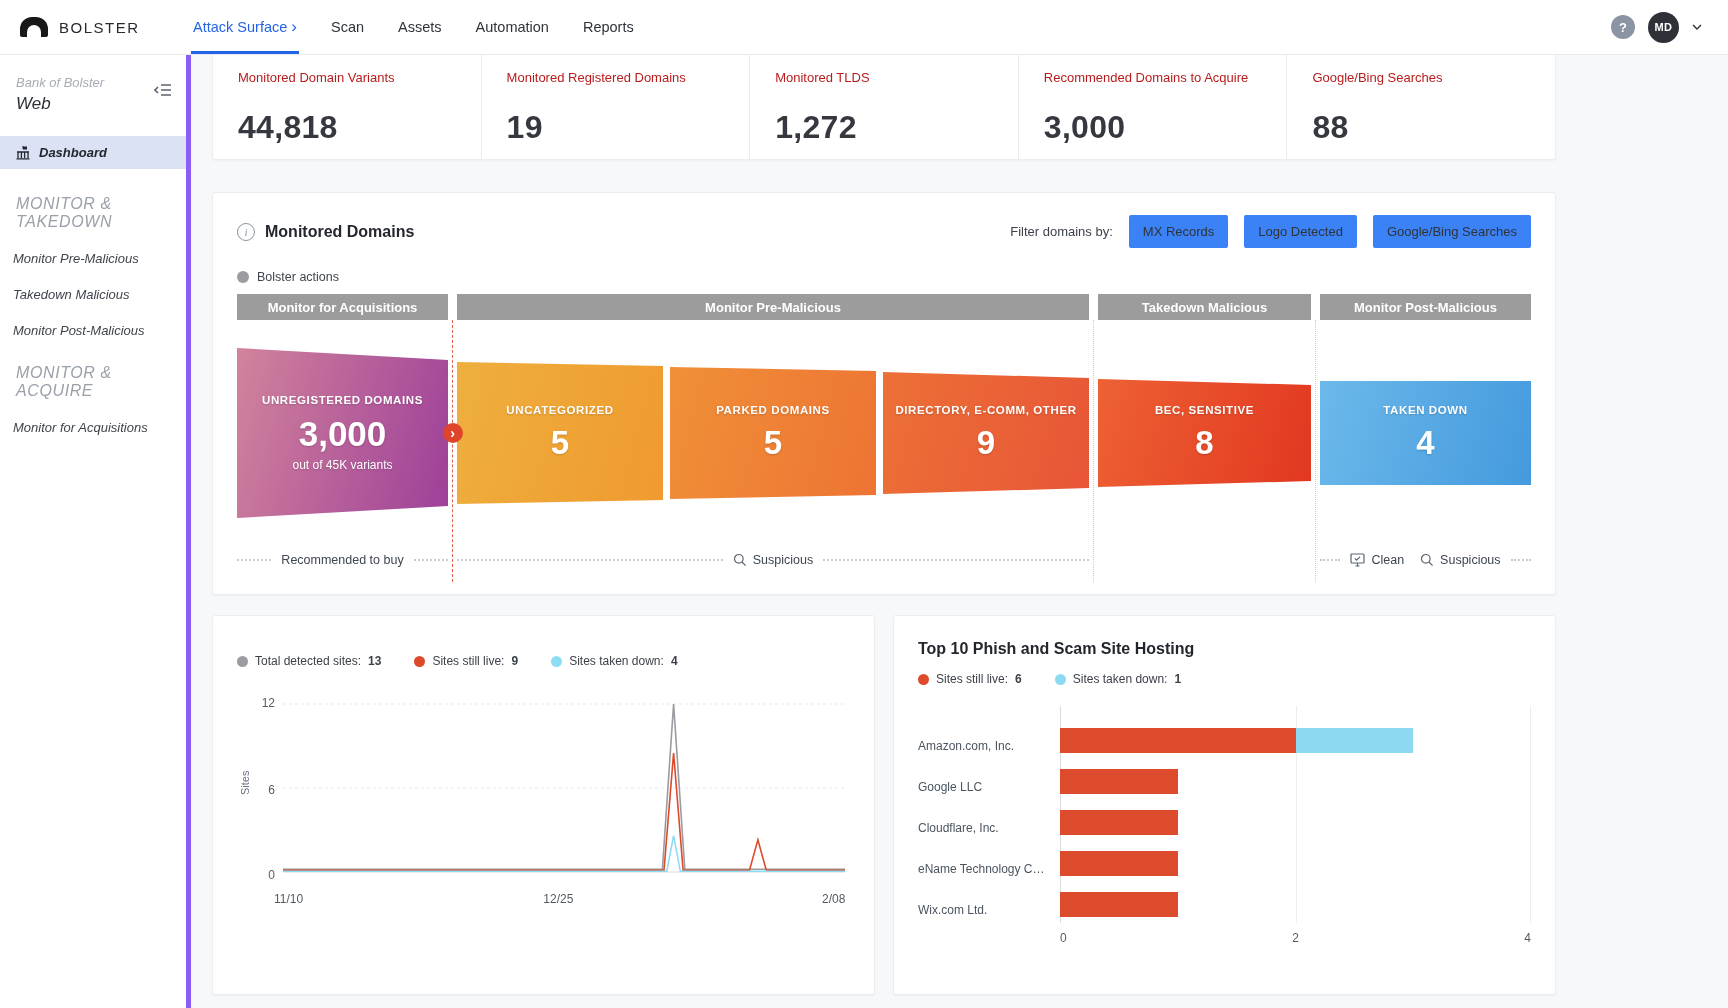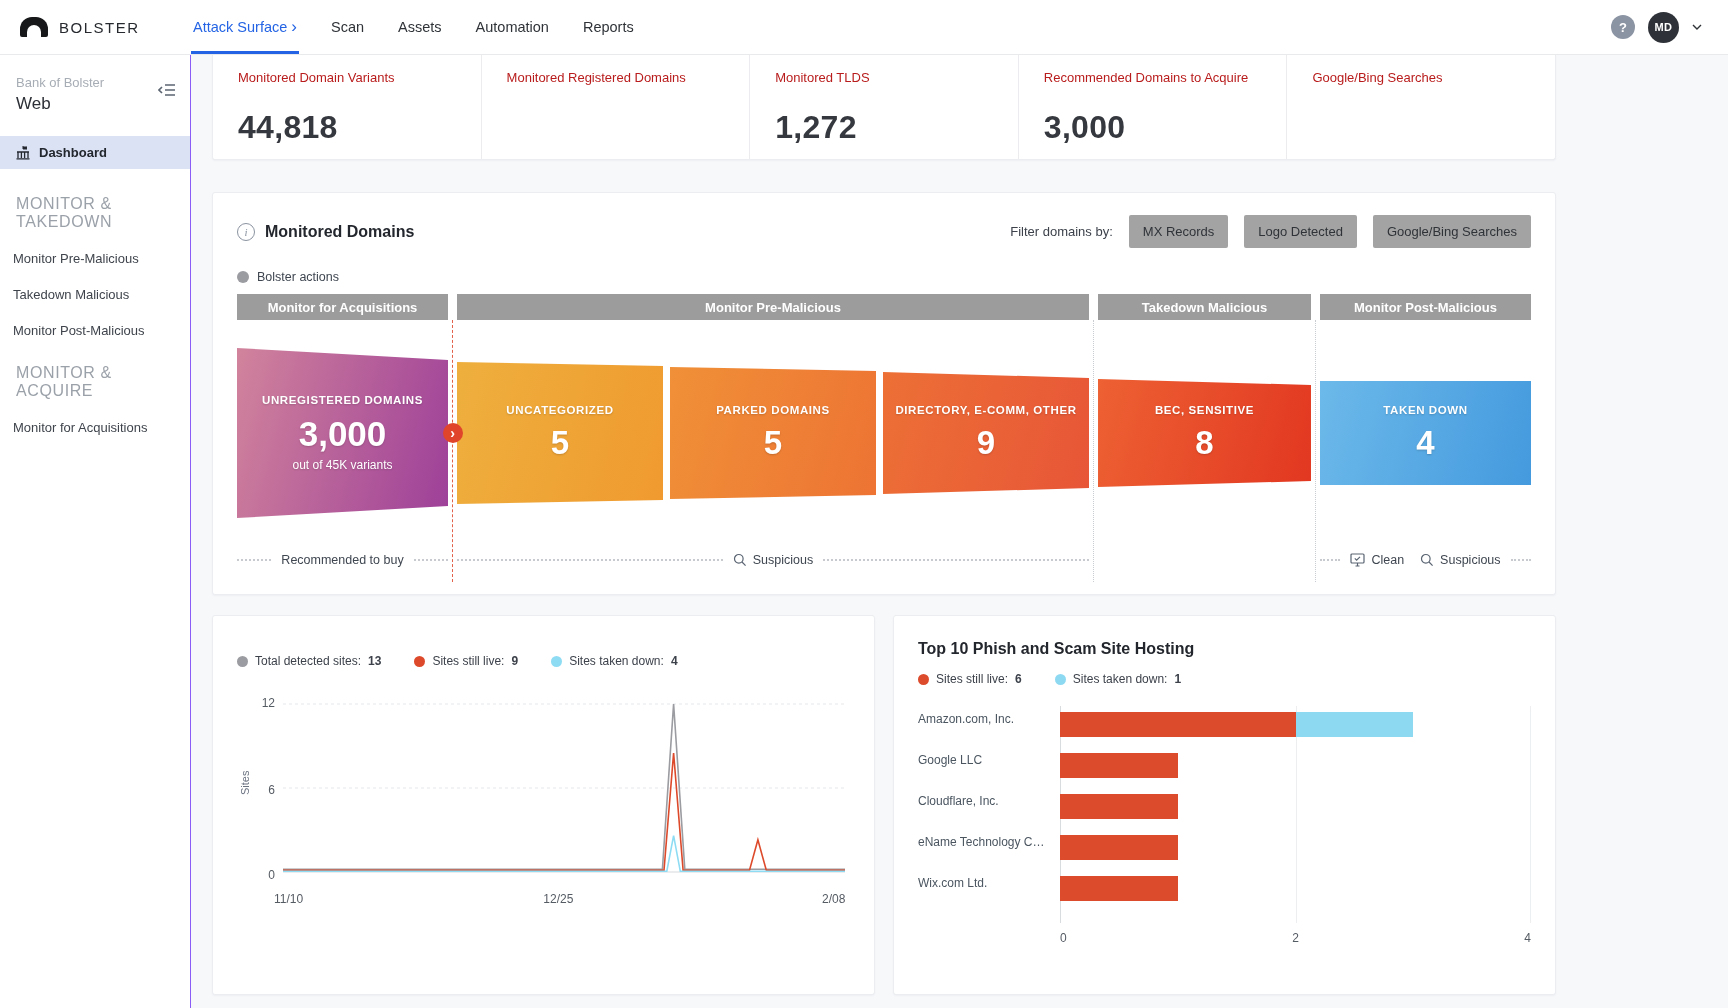--- a/index.html
+++ b/index.html
@@ -17,21 +17,21 @@
   .nav-item.active { color:#2464e4; }
   .nav-item.active::after { content:''; position:absolute; left:-2px; right:-2px; bottom:0; height:3px; background:#2464e4; }
   .nav-chev { font-size:17px; line-height:1; margin-top:-1px; }
   .nav-right { margin-left:auto; display:flex; align-items:center; gap:13px; padding-right:26px; }
   .help-circle { width:24px; height:24px; border-radius:50%; background:#8b94a3; color:#fff; font-size:13px; font-weight:bold; display:flex; align-items:center; justify-content:center; cursor:pointer; }
   .avatar { width:31px; height:31px; border-radius:50%; background:#2e3238; color:#fff; font-size:11px; font-weight:bold; letter-spacing:.5px; display:flex; align-items:center; justify-content:center; cursor:pointer; }
   .caret-down { width:10px; height:10px; cursor:pointer; }
 
   
   .shell { display:flex; height:953px; }
-  .sidebar { width:191px; flex:0 0 auto; background:#fff; border-right:1px solid #8b5cf6; padding-top:20px; }
+  .sidebar { width:191px; flex:0 0 auto; background:#fff; border-right:5px solid #8b5cf6; padding-top:20px;font-style:italic; }
   .main { flex:1; padding:0 0 0 21px; }
 
   
   .workspace { display:flex; justify-content:space-between; align-items:flex-start; padding:0 14px 0 16px; margin-bottom:22px; }
   .ws-org { font-size:13px; color:#a7adb5; margin-bottom:4px; }
   .ws-name { font-size:17px; color:#2c3036; font-weight:500; }
   .collapse-btn { margin-top:8px; cursor:pointer; color:#5b6470; }
   .side-active { background:#dbe2f4; height:33px; display:flex; align-items:center; gap:9px; padding-left:16px; font-size:13px; font-weight:700; color:#23272e; cursor:pointer; }
   .side-section { font-size:16px; color:#9ba1a9; letter-spacing:.6px; padding-left:16px; margin:26px 0 20px; }
   .side-item { font-size:13px; color:#3f444c; padding-left:13px; margin-bottom:21px; cursor:pointer; }
@@ -47,21 +47,21 @@
   .stat-value { font-size:32px; font-weight:700; color:#35383e; margin-top:24px; letter-spacing:.3px; }
 
   
   .monitored { width:1344px; margin-top:32px; padding:22px 24px 12px; }
   .mon-head { display:flex; justify-content:space-between; align-items:center; }
   .mon-title-wrap { display:flex; align-items:center; gap:10px; }
   .info-circle { width:18px; height:18px; border-radius:50%; border:1.4px solid #8a93a0; color:#8a93a0; font-size:11px; font-style:italic; font-family:"Liberation Serif",serif; display:flex; align-items:center; justify-content:center; cursor:pointer; }
   .mon-title { font-size:16px; font-weight:600; color:#23272d; }
   .filters { display:flex; align-items:center; gap:16px; }
   .filter-label { font-size:13px; color:#3c414a; }
-  .filter-btn { background:#a3a3a3; border:none; border-radius:2px; padding:9px 14px; font-size:13px; color:#2f3338; font-family:inherit; cursor:pointer; }
+  .filter-btn { background:#3b82f6; border:none; border-radius:2px; padding:9px 14px; font-size:13px; color:#2f3338; font-family:inherit; cursor:pointer; }
   .actions-legend { display:flex; align-items:center; gap:8px; margin:22px 0 10px; font-size:12.5px; color:#3f4650; }
   .dot { width:12px; height:12px; border-radius:50%; flex:0 0 auto; }
 
   
   .funnel { display:grid; grid-template-columns:213fr 9px 638fr 9px 215fr 9px 213fr; grid-template-rows:26px 18px 200px 44px; }
   .fhead { background:#9c9c9c; color:#fff; font-size:13px; font-weight:700; display:flex; align-items:center; justify-content:center; grid-row:1; }
   .fh1{grid-column:1} .fh2{grid-column:3} .fh3{grid-column:5} .fh4{grid-column:7}
   .fdiv { grid-row:2/5; display:flex; justify-content:center; position:relative; }
   .fdiv .dash { width:0; height:100%; }
   .fdiv.red .dash { border-left:1px dashed #e2604a; }
@@ -107,21 +107,21 @@
   #line-svg .grid { stroke:#e4e7ea; stroke-dasharray:3 3; stroke-width:1; }
   #line-svg .grid.zero { stroke:#d6d9dc; stroke-dasharray:none; }
   .x-ticks { position:relative; height:22px; margin:8px 0 0 46px; width:562px; }
   .xtick { position:absolute; top:4px; transform:translateX(-50%); font-size:12px; color:#555b63; }
 
   
   .bar-area { margin-top:26px; }
   .bar-plot { position:relative; }
   .vline { position:absolute; top:-6px; bottom:-6px; width:1px; background:#eceef0; }
   .vline.axis { background:#d9dcdf; }
-  .bar-row { display:flex; align-items:flex-start; height:41px; position:relative; }
+  .bar-row { display:flex; align-items:flex-end; height:41px; position:relative; }
   .bar-label { width:142px; flex:0 0 auto; font-size:12px; color:#4a5560; padding-right:14px; white-space:nowrap; overflow:hidden; text-overflow:ellipsis; }
   .bar-track { flex:1; height:25px; display:flex; position:relative; }
   .bar { height:100%; cursor:pointer; }
   .bar.live { background:#dc4b2c; }
   .bar.taken { background:#8ed9f2; }
   .bar-xticks { position:relative; height:20px; margin-top:12px; margin-left:142px; }
   .bar-xtick { position:absolute; transform:translateX(-50%); font-size:12px; color:#555b63; top:2px; }
   .bx0{left:0; transform:none;} .bx1{left:50%;} .bx2{left:100%; transform:translateX(-100%);}
 
   .icon-svg { display:block; }
@@ -191,31 +191,33 @@
 
   <main class="main">
 
     <section class="card stats">
       <div class="stat">
         <div class="stat-label">Monitored Domain Variants</div>
         <div class="stat-value">44,818</div>
       </div>
       <div class="stat">
         <div class="stat-label">Monitored Registered Domains</div>
+        <div class="stat-value">19</div>
       </div>
       <div class="stat">
         <div class="stat-label">Monitored TLDS</div>
         <div class="stat-value">1,272</div>
       </div>
       <div class="stat">
         <div class="stat-label">Recommended Domains to Acquire</div>
         <div class="stat-value">3,000</div>
       </div>
       <div class="stat">
         <div class="stat-label">Google/Bing Searches</div>
+        <div class="stat-value">88</div>
       </div>
     </section>
 
     <section class="card monitored">
       <div class="mon-head">
         <div class="mon-title-wrap">
           <span class="info-circle">i</span>
           <span class="mon-title">Monitored Domains</span>
         </div>
         <div class="filters">

